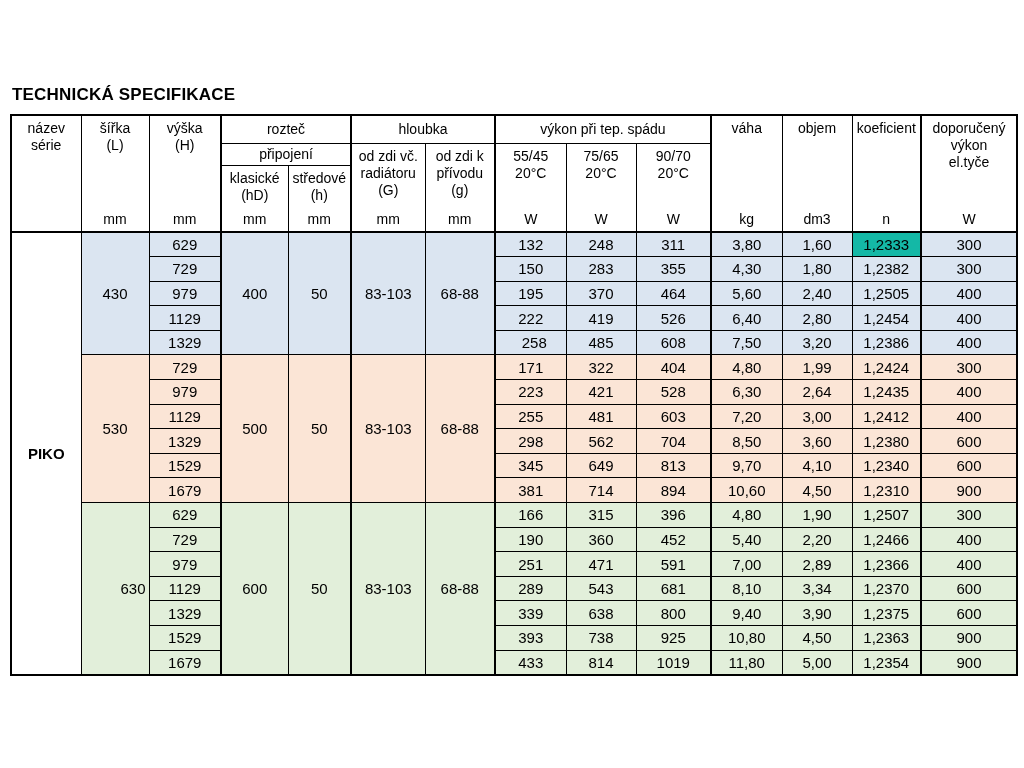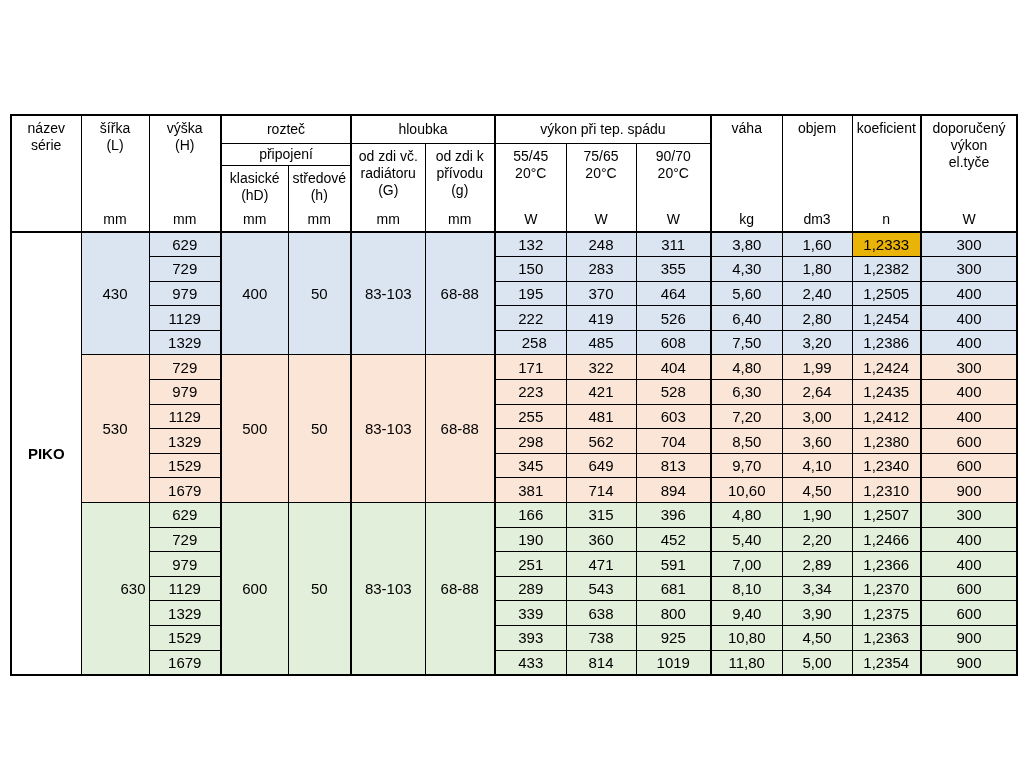--- a/index.html
+++ b/index.html
@@ -22,20 +22,21 @@
   tr.h3 { height:67px; }
   tbody tr { height:24.6px; }
   tbody td { font-size:15px; }
   .gl { border-left:2px solid #000; }
   .piko { font-weight:bold; font-size:15px; }
 </style>
 </head>
 <body>
 
 <div class="page">
+  <div class="title">TECHNICKÁ SPECIFIKACE</div>
 
   <table class="spec">
     <colgroup>
       <col style="width:70px">
         <col style="width:68px">
         <col style="width:72px">
       <col style="width:67px">
         <col style="width:63px">
         <col style="width:74px">
       <col style="width:70px">
@@ -143,21 +144,21 @@
           <td style="background-color: rgb(219, 229, 241);">629</td>
           <td rowspan="5" class="gl" style="background-color: rgb(219, 229, 241);">400</td>
           <td rowspan="5" style="background-color: rgb(219, 229, 241);">50</td>
           <td rowspan="5" class="gl" style="background-color: rgb(219, 229, 241);">83-103</td>
           <td rowspan="5" style="background-color: rgb(219, 229, 241);">68-88</td>
           <td class="gl" style="background-color: rgb(219, 229, 241);">132</td>
           <td style="background-color: rgb(219, 229, 241);">248</td>
           <td style="background-color: rgb(219, 229, 241);">311</td>
           <td class="gl" style="background-color: rgb(219, 229, 241);">3,80</td>
           <td style="background-color: rgb(219, 229, 241);">1,60</td>
-          <td style="background-color: #eab308;">1,2333</td>
+          <td style="background-color: #14b8a6;">1,2333</td>
           <td class="gl" style="background-color: rgb(219, 229, 241);">300</td>
         </tr>
         <tr>
           <td style="background-color: rgb(219, 229, 241);">729</td>
           <td class="gl" style="background-color: rgb(219, 229, 241);">150</td>
           <td style="background-color: rgb(219, 229, 241);">283</td>
           <td style="background-color: rgb(219, 229, 241);">355</td>
           <td class="gl" style="background-color: rgb(219, 229, 241);">4,30</td>
           <td style="background-color: rgb(219, 229, 241);">1,80</td>
           <td style="background-color: rgb(219, 229, 241);">1,2382</td>

